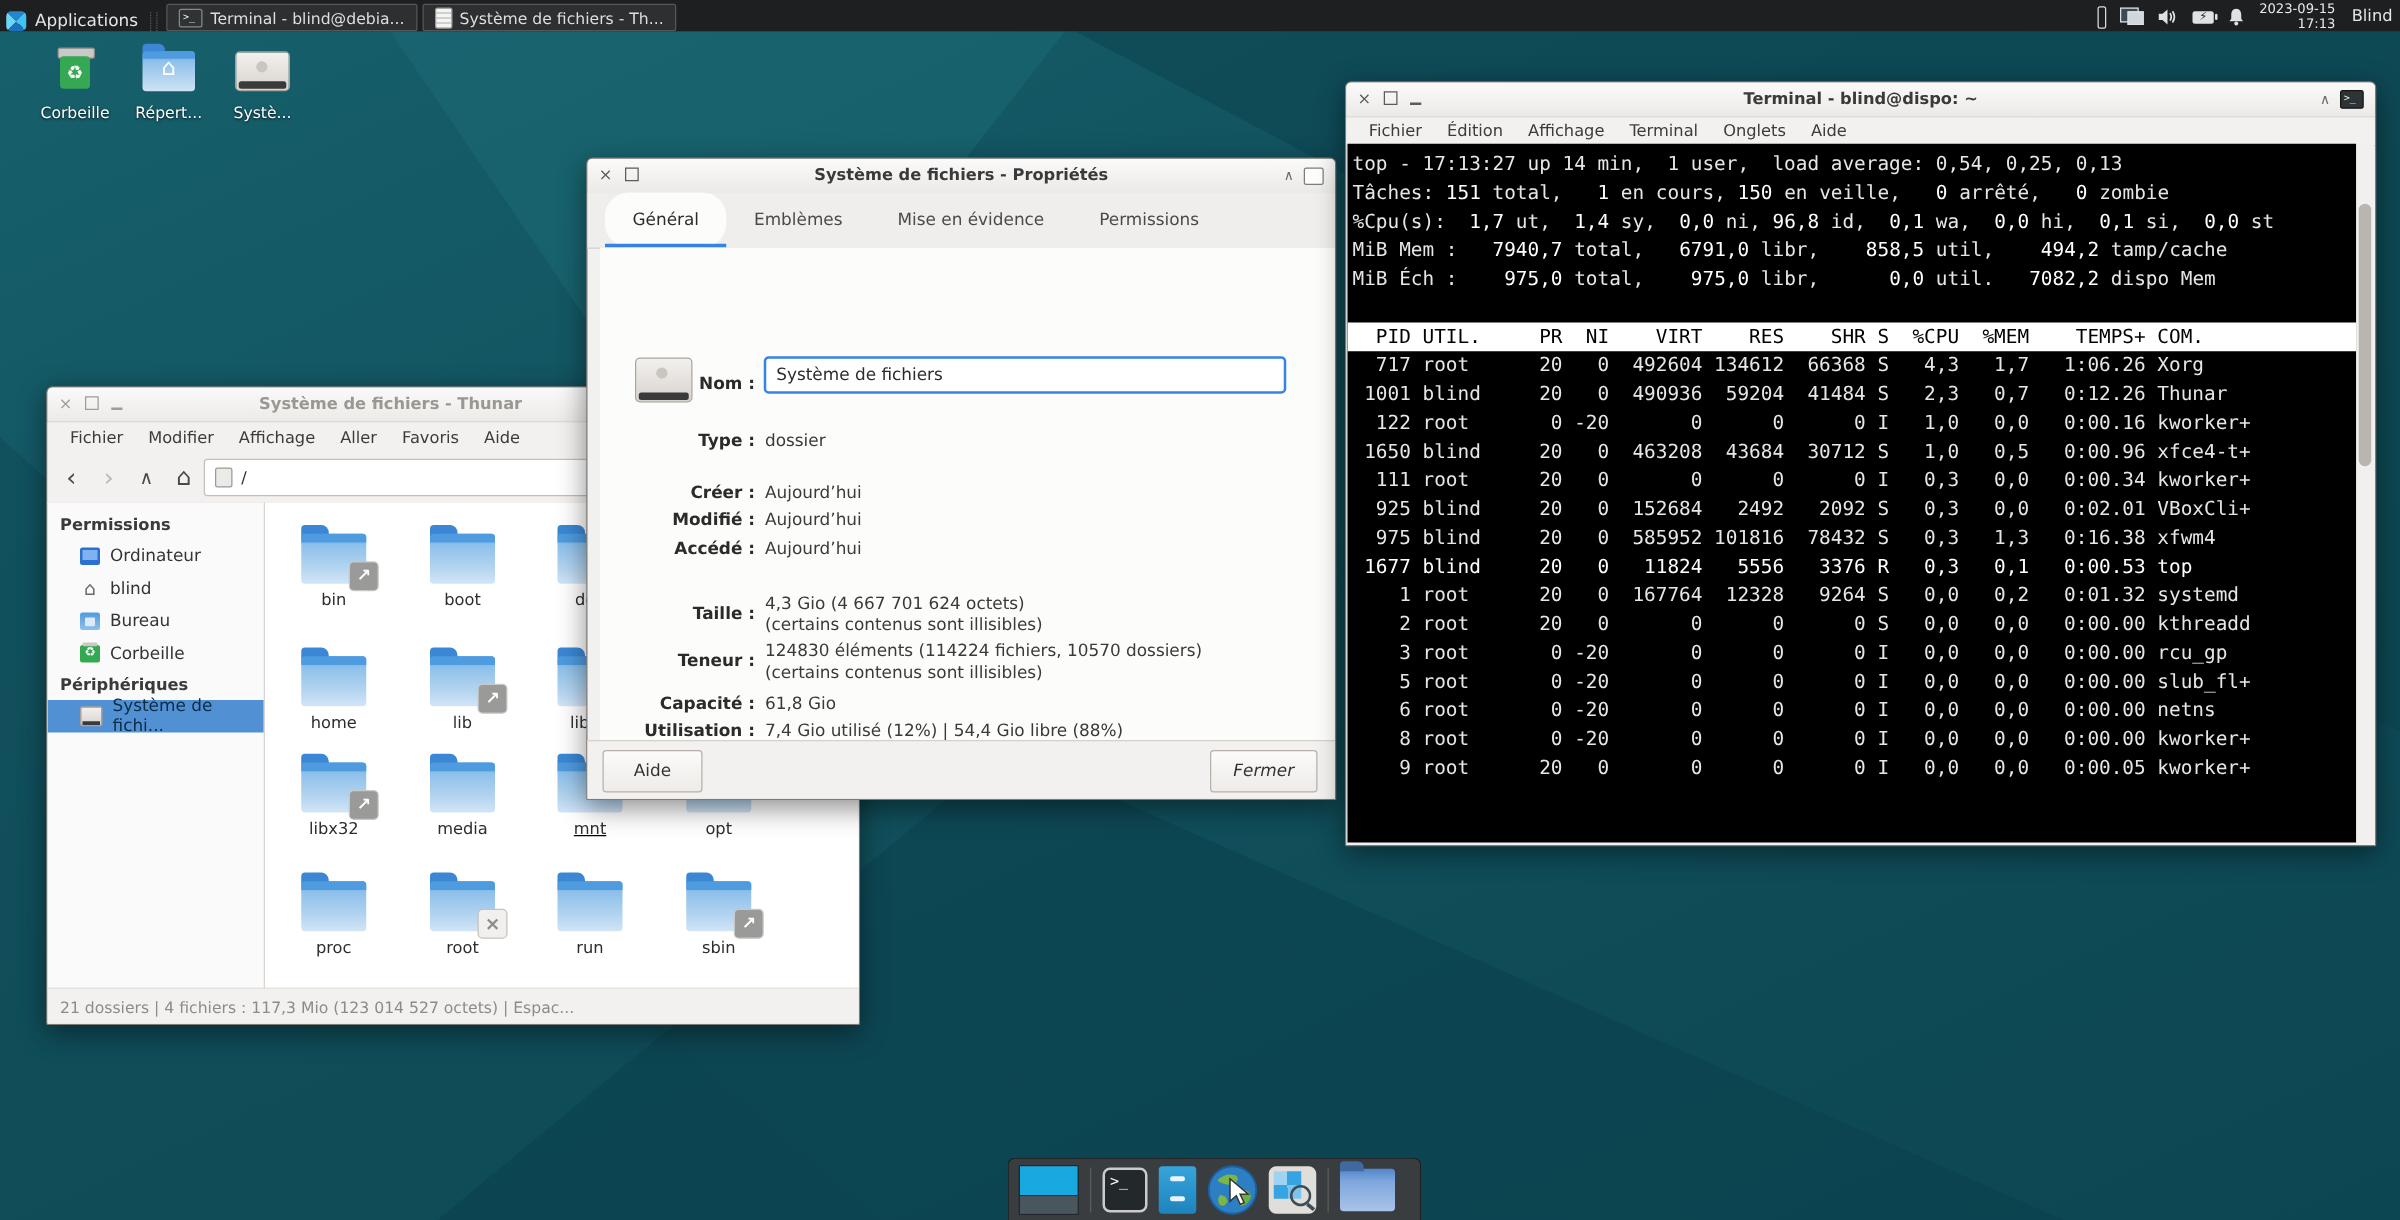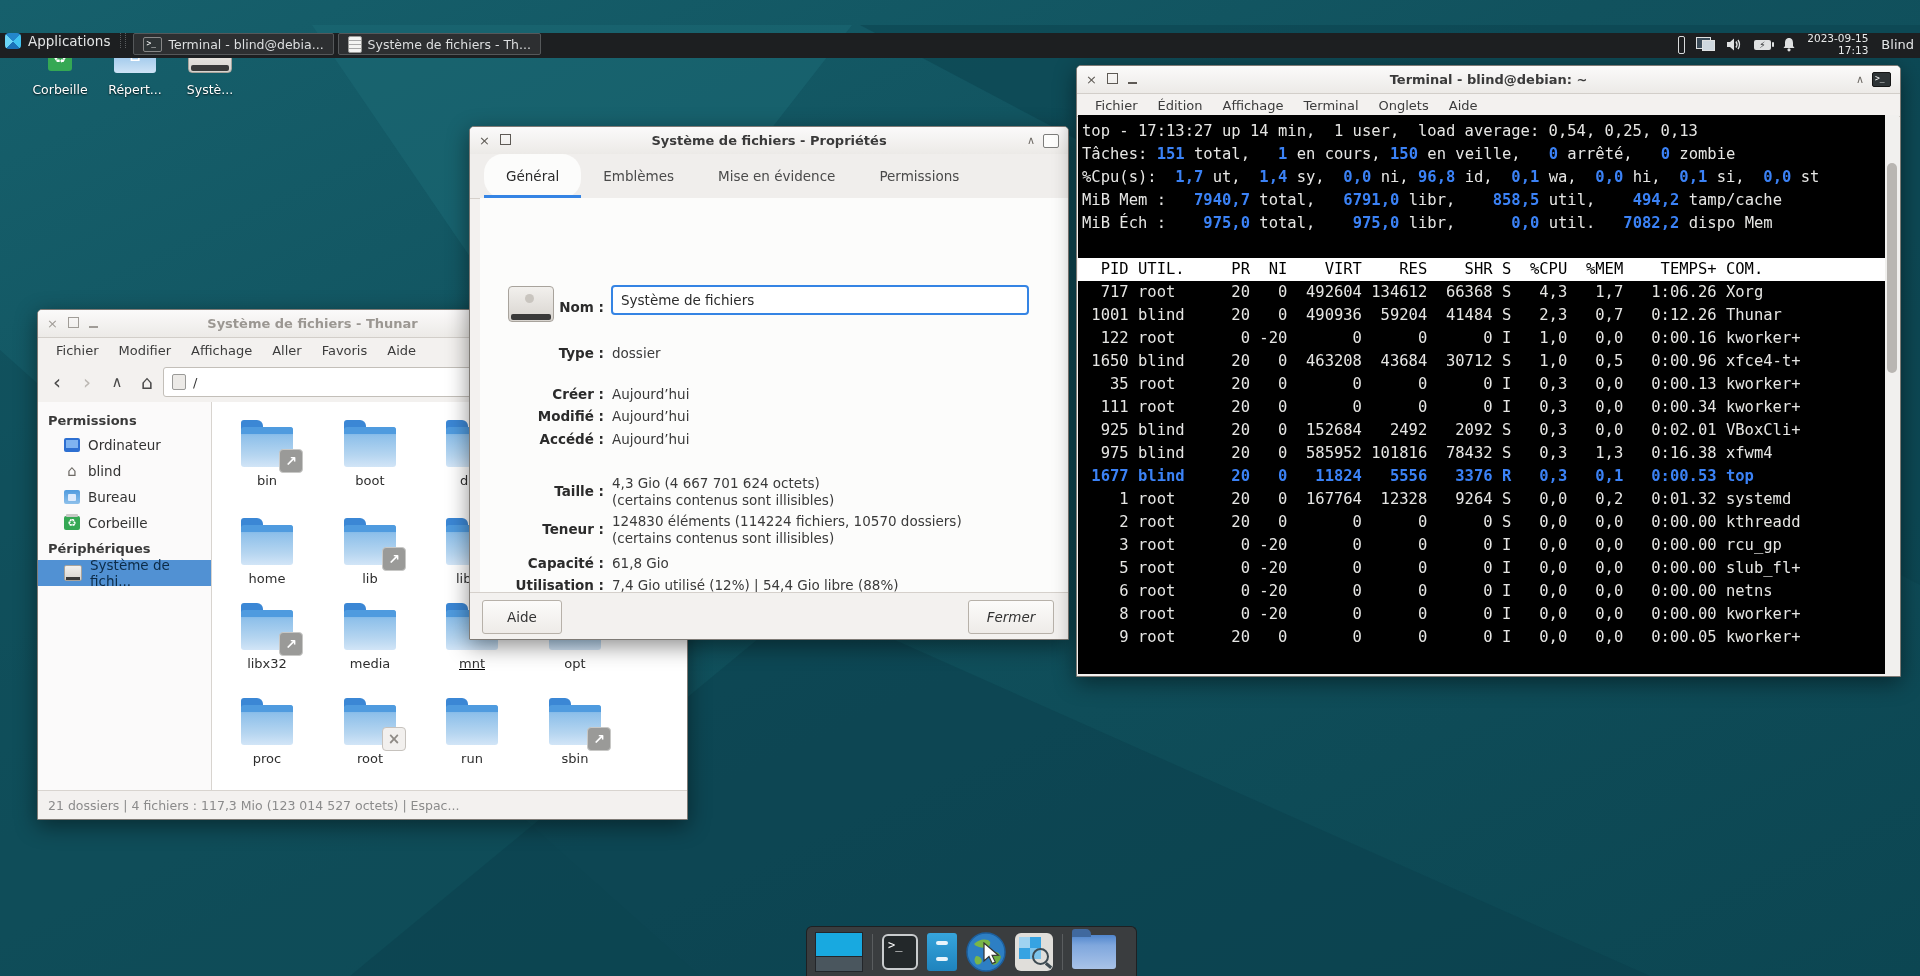--- a/index.html
+++ b/index.html
@@ -14,21 +14,21 @@
       clip-path:polygon(18% 0,78% 0,46% 88%);}
   .f2{left:860px;top:25px;width:1060px;height:560px;background:#0b4450;opacity:.6;
       clip-path:polygon(0 0,100% 0,100% 100%);}
   .f3{left:0;top:350px;width:700px;height:626px;background:#0d4a56;opacity:.5;
       clip-path:polygon(0 0,100% 100%,0 100%);}
   .f4{left:350px;top:600px;width:1300px;height:376px;background:#0a3f4b;opacity:.45;
       clip-path:polygon(0 100%,35% 0,100% 100%);}
 
   
   .panel{position:absolute;left:0;top:0;width:1920px;height:25px;background:#1d1f21;
-         display:flex;align-items:flex-start;z-index:50;color:#e3e5e6;margin-top:33px;}
+         display:flex;align-items:flex-end;z-index:50;color:#e3e5e6;}
   .xfce-logo{width:16px;height:16px;margin:0 7px 0 5px;border-radius:4px;
       background:conic-gradient(from 45deg,#41c3f1 0 90deg,#1b72b8 0 180deg,#6cd6f8 0 270deg,#2387cc 0 360deg);}
   .app-label{font-size:13.5px;margin-right:8px;}
   .panel-grip{width:4px;height:15px;border-left:1px dotted #5a5d5f;border-right:1px dotted #5a5d5f;margin:0 7px 0 2px;}
   .taskbtn{display:flex;align-items:center;gap:6px;height:20px;padding:0 9px;margin-right:4px;
       background:#2d2f31;border:1px solid #55585a;border-radius:2px;font-size:12.5px;color:#dddfe0;
       max-width:205px;white-space:nowrap;overflow:hidden;}
   .pi-term{width:15px;height:13px;background:#2e3436;border:1px solid #888;border-radius:2px;
       color:#fff;font-size:8px;line-height:11px;text-align:left;padding-left:2px;font-family:"DejaVu Sans Mono",monospace;flex:none;}
   .pi-file{width:12px;height:15px;background:#f4f4f2;border:1px solid #9a9a98;border-radius:2px;flex:none;
@@ -141,21 +141,21 @@
       border-radius:3px;font-size:13.5px;color:#333;display:flex;align-items:center;justify-content:center;
       font-family:"DejaVu Sans",sans-serif;}
   #btn-help{left:12px;top:7px;width:78px;}
   #btn-close{right:14px;top:7px;width:84px;font-style:italic;}
 
   
   #terminal{left:1076px;top:65px;width:823px;height:610px;z-index:30;}
   .term-screen{position:absolute;left:1px;right:15px;top:49px;bottom:2px;background:#000;overflow:hidden;
       font-family:"DejaVu Sans Mono",monospace;font-size:15.5px;line-height:23px;color:#e6e6e4;padding:5px 0 0 4px;}
   .tline{white-space:pre;height:23px;}
-  .tline .b,.tline.b{font-weight:bold;color:#3b82f6;}
+  .tline .b,.tline.b{font-weight:normal;color:#ffffff;}
   .tline.thead{background:#fff;color:#000;margin-left:-4px;padding-left:4px;}
   .term-scroll{position:absolute;right:1px;top:49px;bottom:2px;width:14px;background:#f1f0ee;}
   .term-thumb{position:absolute;left:2px;right:2px;top:48px;height:210px;background:#b9b6b2;border-radius:6px;}
 
   
   .dock{position:absolute;left:806px;top:926px;width:331px;height:50px;background:#3a3d3f;
       border:1px solid #1e2022;border-bottom:none;border-radius:6px 6px 0 0;display:flex;align-items:center;
       padding:0 8px;gap:9px;z-index:50;box-sizing:border-box;}
   .dk-sep{width:1px;height:36px;background:#5a5d5f;flex:none;}
   .dk-ws{width:46px;height:38px;border:1px solid #23262a;display:flex;flex-direction:column;flex:none;}
@@ -465,21 +465,21 @@
     <div class="gbtn" id="btn-help">Aide</div>
     <div class="gbtn" id="btn-close">Fermer</div>
   </div>
 </div>
 
 <div class="win" id="terminal">
   <div class="titlebar">
     <span class="tbtn">×</span>
     <span class="tbtn"><span class="tb-max"></span></span>
     <span class="tbtn"><span class="tb-min"></span></span>
-    <span class="tb-title">Terminal - blind@debian: ~</span>
+    <span class="tb-title">Terminal - blind@dispo: ~</span>
     <span class="tb-right">
       <span class="tb-shade">∧</span>
       <span class="tb-appicon-term">&gt;_</span>
     </span>
   </div>
   <div class="menubar" id="term-menu" style="height:22px;border-bottom:1px solid #d2cec9;">
       <span class="mi">Fichier</span>
       <span class="mi">Édition</span>
       <span class="mi">Affichage</span>
       <span class="mi">Terminal</span>
@@ -491,21 +491,20 @@
       <div class="tline"><span>Tâches: </span><span class="b">151</span><span> total,   </span><span class="b">1</span><span> en cours, </span><span class="b">150</span><span> en veille,   </span><span class="b">0</span><span> arrêté,   </span><span class="b">0</span><span> zombie</span></div>
       <div class="tline"><span>%Cpu(s):  </span><span class="b">1,7</span><span> ut,  </span><span class="b">1,4</span><span> sy,  </span><span class="b">0,0</span><span> ni, </span><span class="b">96,8</span><span> id,  </span><span class="b">0,1</span><span> wa,  </span><span class="b">0,0</span><span> hi,  </span><span class="b">0,1</span><span> si,  </span><span class="b">0,0</span><span> st</span></div>
       <div class="tline"><span>MiB Mem :   </span><span class="b">7940,7</span><span> total,   </span><span class="b">6791,0</span><span> libr,    </span><span class="b">858,5</span><span> util,    </span><span class="b">494,2</span><span> tamp/cache</span></div>
       <div class="tline"><span>MiB Éch :    </span><span class="b">975,0</span><span> total,    </span><span class="b">975,0</span><span> libr,      </span><span class="b">0,0</span><span> util.   </span><span class="b">7082,2</span><span> dispo Mem</span></div>
       <div class="tline"> </div>
       <div class="tline thead">  PID UTIL.     PR  NI    VIRT    RES    SHR S  %CPU  %MEM    TEMPS+ COM.</div>
       <div class="tline">  717 root      20   0  492604 134612  66368 S   4,3   1,7   1:06.26 Xorg</div>
       <div class="tline"> 1001 blind     20   0  490936  59204  41484 S   2,3   0,7   0:12.26 Thunar</div>
       <div class="tline">  122 root       0 -20       0      0      0 I   1,0   0,0   0:00.16 kworker+</div>
       <div class="tline"> 1650 blind     20   0  463208  43684  30712 S   1,0   0,5   0:00.96 xfce4-t+</div>
-      <div class="tline">   35 root      20   0       0      0      0 I   0,3   0,0   0:00.13 kworker+</div>
       <div class="tline">  111 root      20   0       0      0      0 I   0,3   0,0   0:00.34 kworker+</div>
       <div class="tline">  925 blind     20   0  152684   2492   2092 S   0,3   0,0   0:02.01 VBoxCli+</div>
       <div class="tline">  975 blind     20   0  585952 101816  78432 S   0,3   1,3   0:16.38 xfwm4</div>
       <div class="tline b"> 1677 blind     20   0   11824   5556   3376 R   0,3   0,1   0:00.53 top</div>
       <div class="tline">    1 root      20   0  167764  12328   9264 S   0,0   0,2   0:01.32 systemd</div>
       <div class="tline">    2 root      20   0       0      0      0 S   0,0   0,0   0:00.00 kthreadd</div>
       <div class="tline">    3 root       0 -20       0      0      0 I   0,0   0,0   0:00.00 rcu_gp</div>
       <div class="tline">    5 root       0 -20       0      0      0 I   0,0   0,0   0:00.00 slub_fl+</div>
       <div class="tline">    6 root       0 -20       0      0      0 I   0,0   0,0   0:00.00 netns</div>
       <div class="tline">    8 root       0 -20       0      0      0 I   0,0   0,0   0:00.00 kworker+</div>

